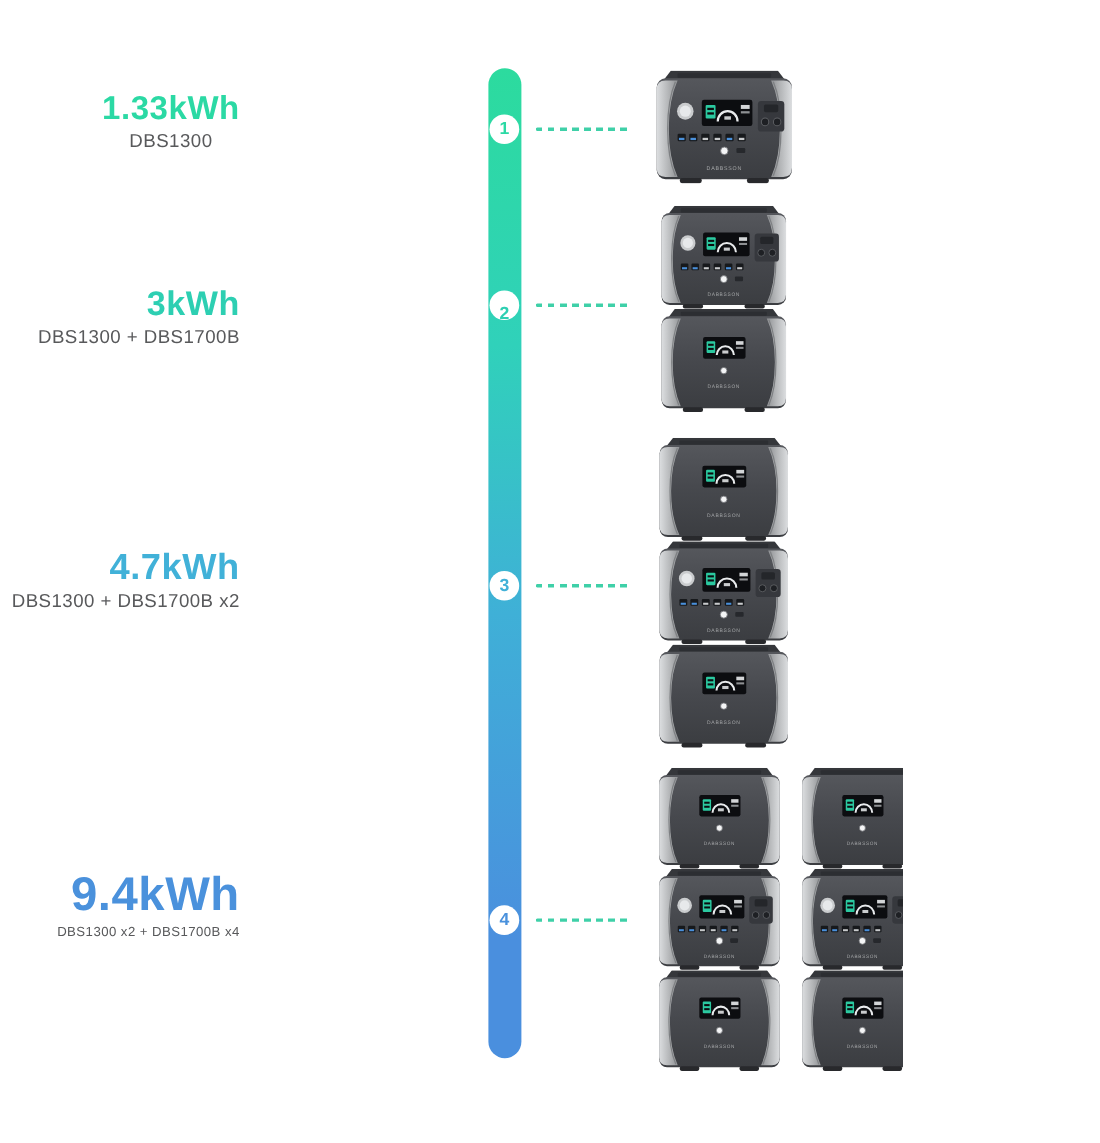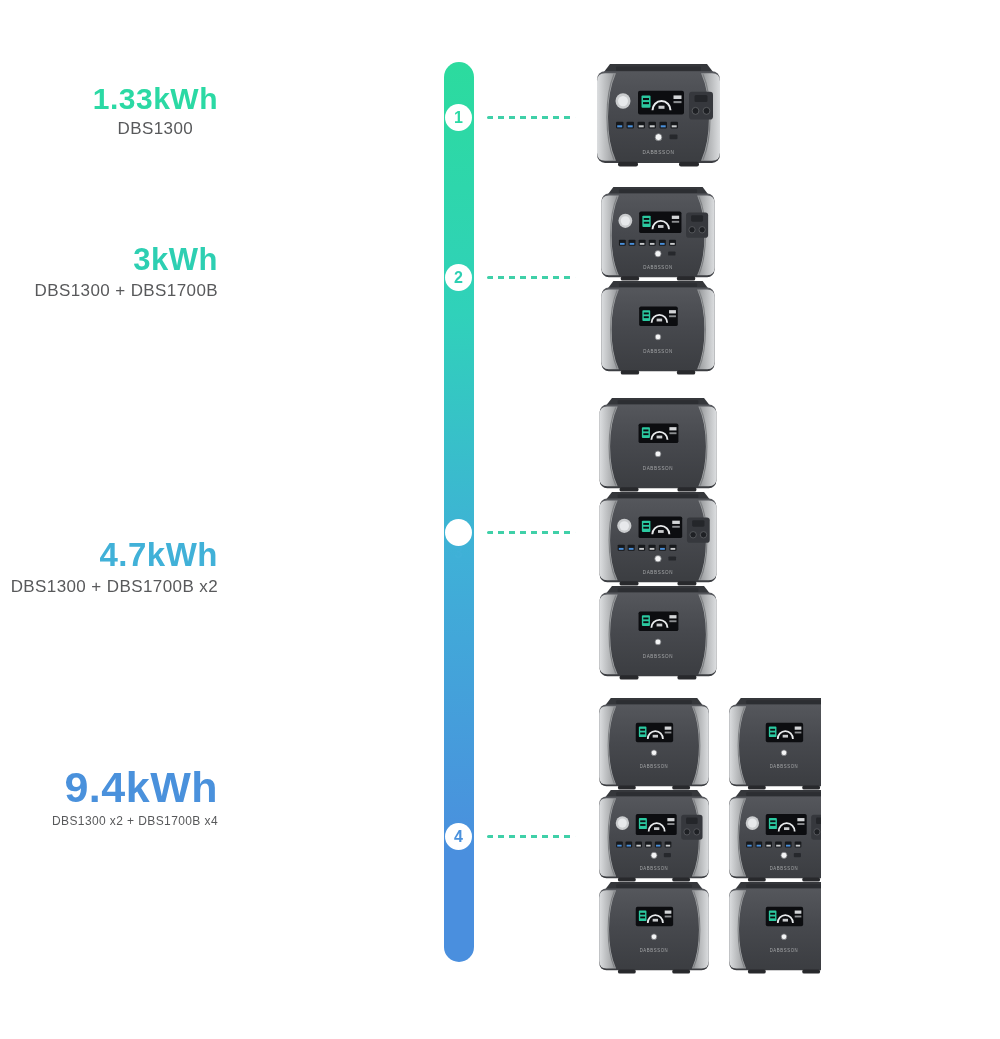--- a/index.html
+++ b/index.html
@@ -13,39 +13,39 @@
   }
 
   
   .marker{
     position:absolute;left:445px;width:27px;height:27px;border-radius:50%;
     background:#ffffff;display:flex;align-items:center;justify-content:center;
   }
   .marker .step-num{font-size:16px;font-weight:700;line-height:1;}
   .m1{top:104px}.m2{top:264px}.m3{top:519px}.m4{top:823px}
   .lv1 .step-num,.label.lv1 .cap-value{color:var(--accent-1);}
-  .lv2 .step-num,.label.lv2 .cap-value{color:var(--accent-2);}
-  .lv3 .step-num,.label.lv3 .cap-value{color:var(--accent-3);margin-top:40px;}
+  .lv2 .step-num,.label.lv2 .cap-value{color:var(--accent-2);margin-top:16px;}
+  .lv3 .step-num,.label.lv3 .cap-value{color:var(--accent-3);}
   .lv4 .step-num,.label.lv4 .cap-value{color:var(--accent-4);}
 
   
   .dash{
     position:absolute;left:487px;width:88px;height:3px;border-radius:2px;
     background:repeating-linear-gradient(90deg,var(--dash) 0 6px,transparent 6px 11px);
   }
   .d1{top:116px}.d2{top:276px}.d3{top:531px}.d4{top:835px}
 
   
   .label{position:absolute;right:603px;text-align:right;white-space:nowrap;}
   .label .cap-value{font-weight:700;line-height:1.12;letter-spacing:0.5px;}
   .label .cap-combo{color:var(--combo-text);font-size:17px;font-weight:400;margin-top:3px;letter-spacing:0.4px;text-align:center;}
   .label.lv1{top:82px}  .label.lv1 .cap-value{font-size:30px;}
   .label.lv2{top:243px} .label.lv2 .cap-value{font-size:31px;}
   .label.lv3{top:497px} .label.lv3 .cap-value{font-size:33px;}
-  .label.lv4{top:763px} .label.lv4 .cap-value{font-size:43px;}
+  .label.lv4{top:789px} .label.lv4 .cap-value{font-size:43px;}
   .label.lv4 .cap-combo{font-size:12px;}
 
   .unit{position:absolute;display:block;}
   .defs-hidden{position:absolute;width:0;height:0;overflow:hidden;}
 </style>
 </head>
 <body>
 
 <svg class="defs-hidden" aria-hidden="true">
   <defs>

